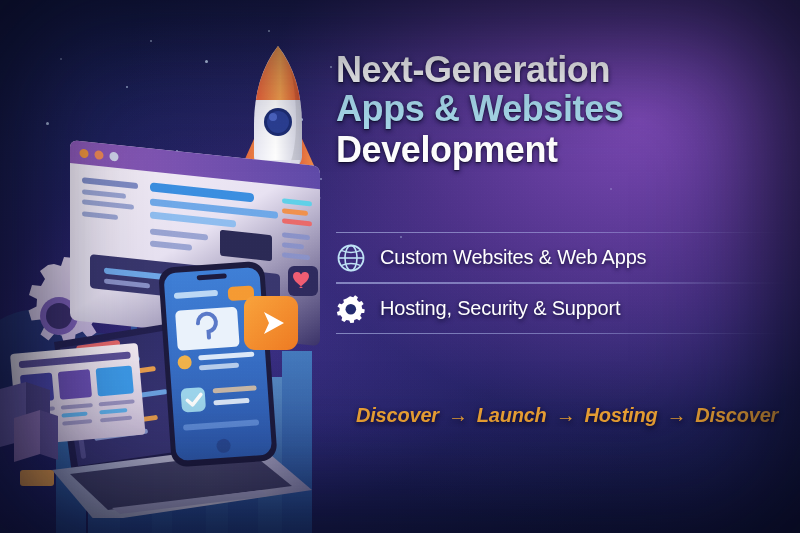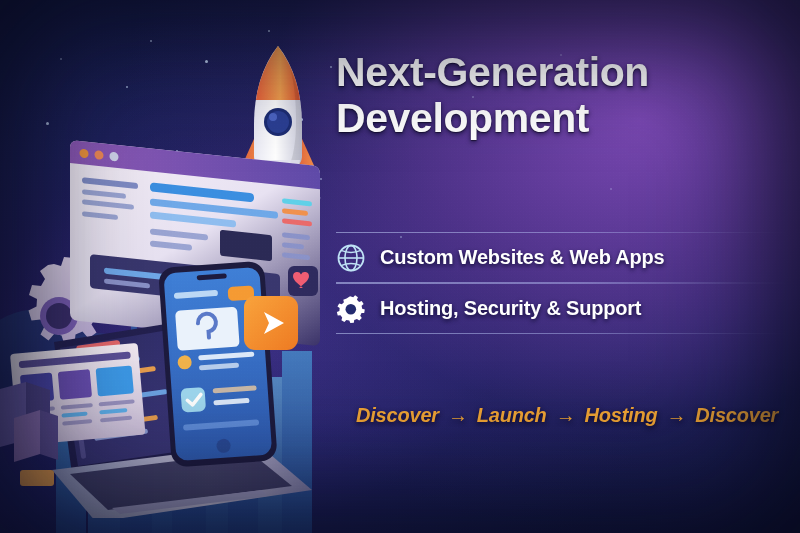--- a/index.html
+++ b/index.html
@@ -37,42 +37,42 @@
   
   .rocket { position:absolute; left:218px; top:38px; width:120px; height:200px; }
   
   .devices { position:absolute; left:-8px; top:118px; width:340px; height:400px; }
   
   .content {
     position:absolute; left:336px; top:52px; width:452px; height:420px;
   }
   .headline { line-height:1.0; }
   .hl-line {
-    font-weight:bold; font-size:41px; letter-spacing:-0.4px;
+    font-weight:bold; font-size:36px; letter-spacing:-0.4px;
     text-shadow: 0 2px 5px rgba(10,8,40,.75), 0 1px 1px rgba(0,0,0,.5);
     white-space:nowrap;
   }
   .hl-1 { color:#ffffff; }
   .hl-2 { color:#a9dcee; margin-top:3px; }
   .hl-3 { color:#ffffff; margin-top:5px; }
   
   .features { position:absolute; left:0; top:180px; width:452px; }
   .divider {
     height:1px; width:452px;
     background:linear-gradient(90deg, rgba(200,215,255,.52) 0%, rgba(190,205,255,.42) 55%, rgba(180,200,255,.05) 92%, rgba(180,200,255,0) 100%);
   }
   .feat-row {
     display:flex; align-items:center; height:49px; gap:14px;
   }
   .feat-icon {
     width:30px; height:30px; flex:0 0 30px;
     display:flex; align-items:center; justify-content:center;
   }
   .feat-label {
-    font-size:20px; font-weight:bold; color:#ffffff; white-space:nowrap;
+    font-size:20px; font-weight:normal; color:#ffffff; white-space:nowrap;
     text-shadow:0 2px 4px rgba(8,6,36,.8);
     letter-spacing:-0.2px;
   }
   
   .cta {
     position:absolute; left:20px; top:352px;
     font-size:20px; font-weight:bold; font-style:italic;
     color:#f0a434; white-space:nowrap;
     text-shadow:0 2px 5px rgba(10,6,30,.9);
     letter-spacing:-0.2px;
@@ -346,20 +346,21 @@
       <path d="M311 170 c-6-5-10-8-10-12 a4.2 4.2 0 0 1 8-1.6 a4.2 4.2 0 0 1 8 1.6 c0 4-4 7-10 12 z" fill="#ef5d72"></path>
     </g>
 
     <rect x="28" y="352" width="34" height="16" rx="3" fill="#f0a34c"></rect>
   </svg>
 
   <div class="content">
 
     <div class="headline">
       <div class="hl-line hl-1">Next-Generation</div>
+      <div class="hl-line hl-2">Apps &amp; Websites</div>
       <div class="hl-line hl-3">Development</div>
     </div>
 
     <div class="features">
 
       <div class="divider"></div>
 
       <div class="feat-row">
         <span class="feat-icon">
           <svg viewBox="0 0 30 30" width="30" height="30">

